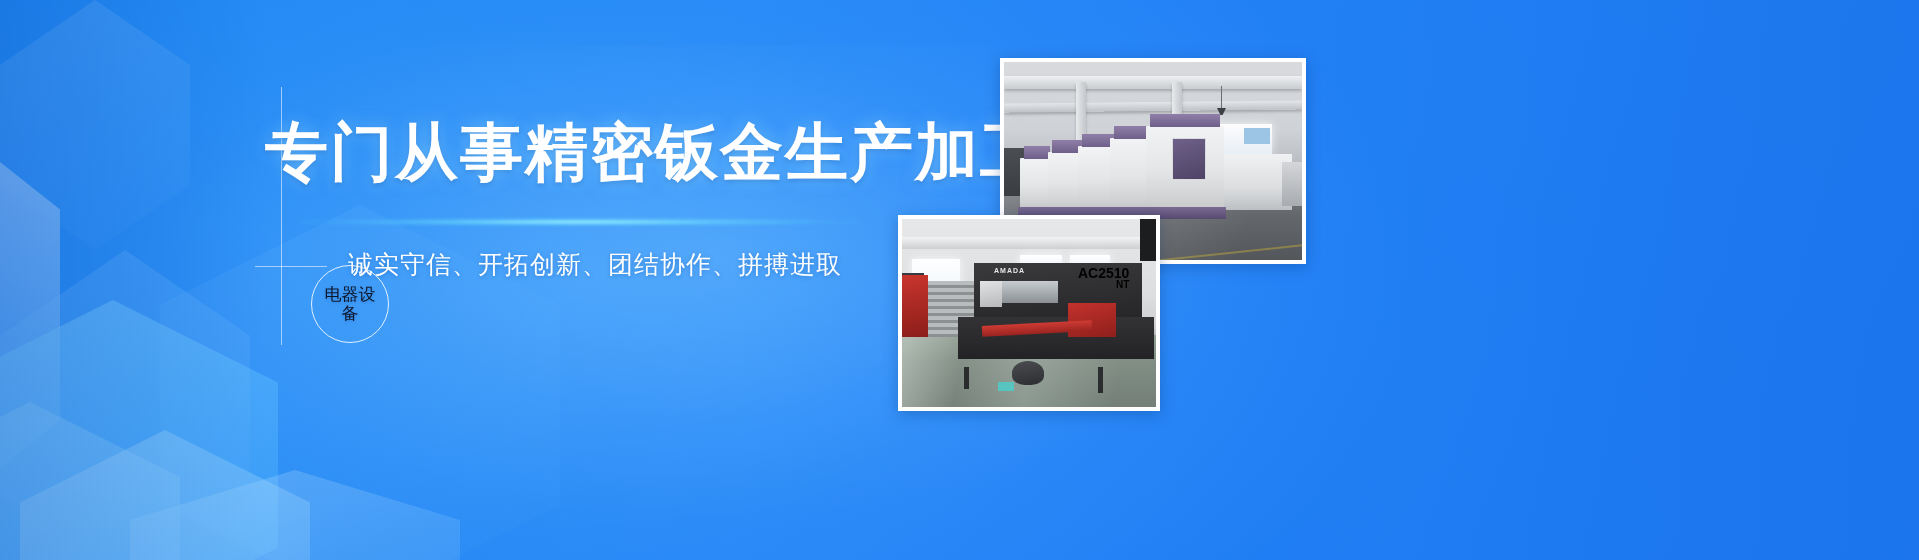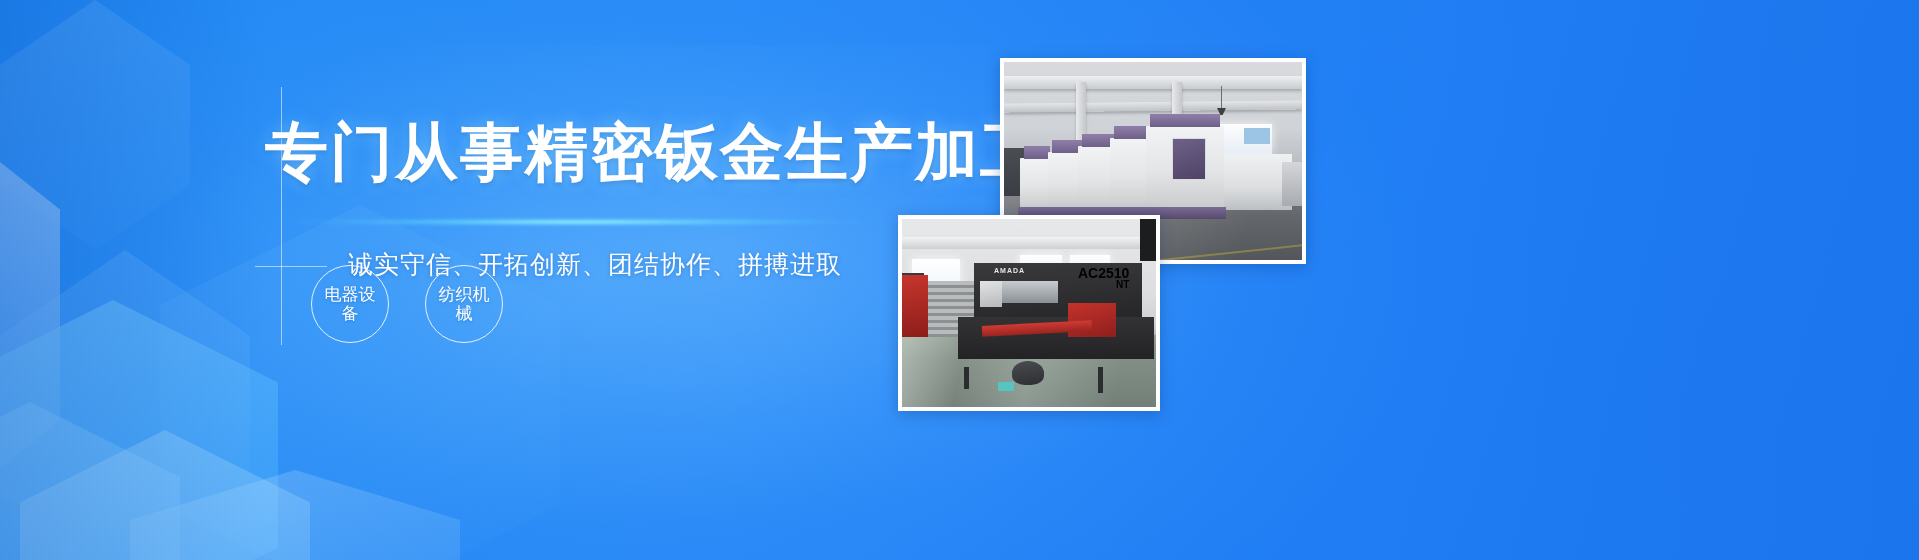--- a/index.html
+++ b/index.html
@@ -126,21 +126,21 @@
     display:flex;
     align-items:center;
     justify-content:center;
     text-align:center;
     padding:0 9px;
   }
   .badge-label {
     font-family:"Liberation Sans", "DejaVu Sans", sans-serif;
     font-size:17px;
     line-height:1.12;
-    color:#ffffff;
+    color:#0f172a;
     letter-spacing:0px;
     text-shadow:0 1px 3px rgba(10,65,150,0.30);
   }
 
   
   .photo {
     position:absolute;
     border:4px solid #ffffff;
     overflow:hidden;
     box-shadow:0 3px 14px rgba(6,45,110,0.30);
@@ -358,23 +358,20 @@
 
     <div class="headline">专门从事精密钣金生产加工</div>
 
     <div class="headline-underline"></div>
 
     <div class="subtitle">诚实守信、开拓创新、团结协作、拼搏进取</div>
 
     <div class="badges">
       <div class="badge">
         <span class="badge-label">电器设备</span>
-      </div>
-      <div class="badge">
-        <span class="badge-label">纺织机械</span>
       </div>
     </div>
   </div>
 
   <div class="photo photo-top">
     <div class="photo-inner">
       <div class="ws-wall"></div>
       <div class="ws-beam ws-beam1"></div>
       <div class="ws-beam ws-beam2"></div>
       <div class="ws-beam ws-col1"></div>

